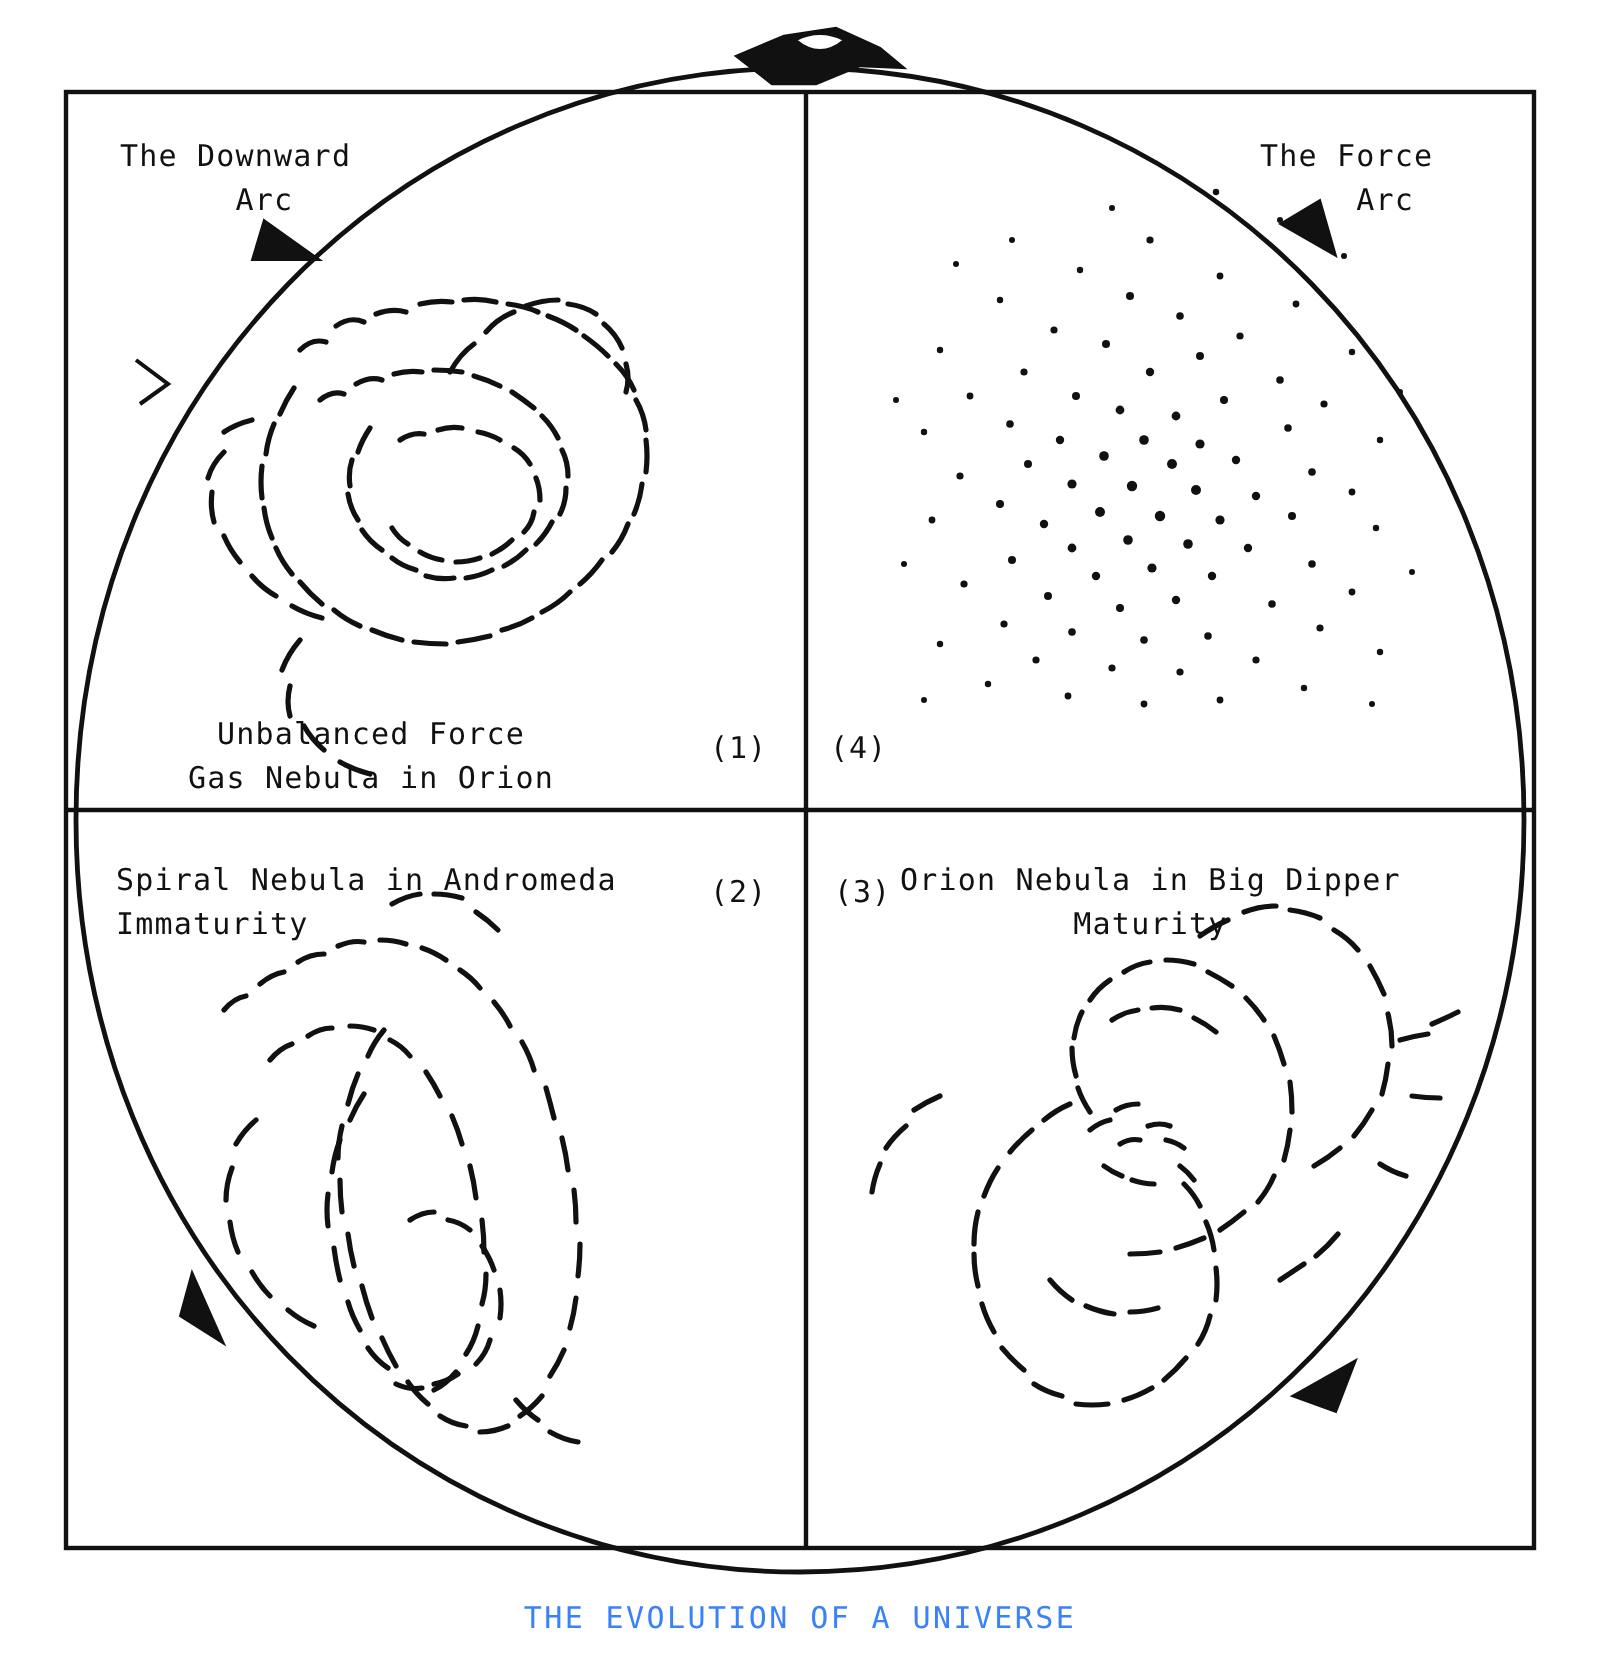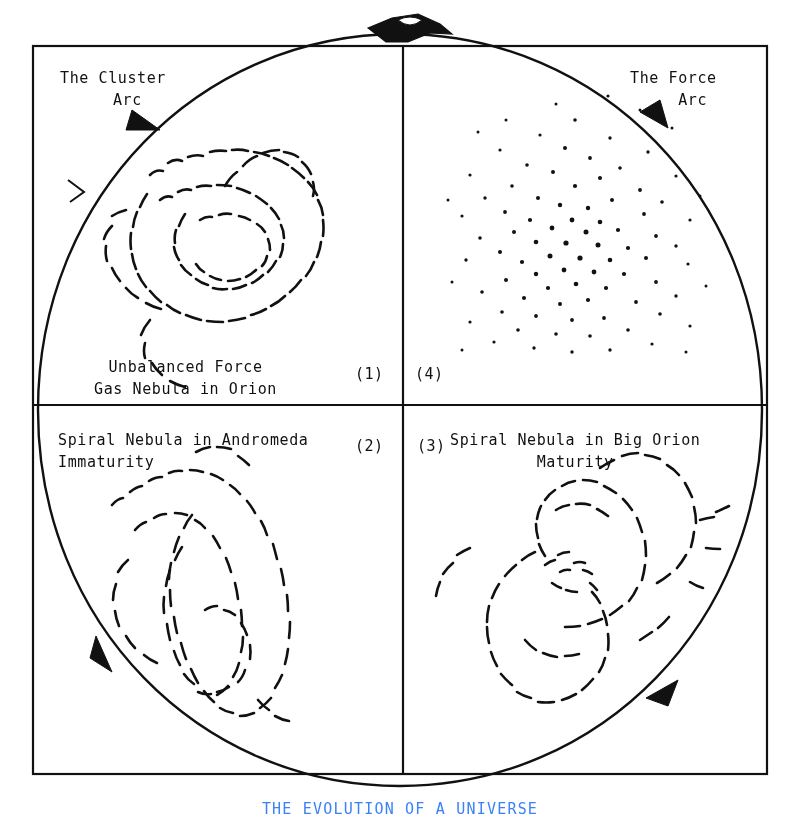--- a/index.html
+++ b/index.html
@@ -248,34 +248,34 @@
       <path d="M487 622 q0,-8 2,-16 M492 598 q3,-8 7,-14 M505 576 q5,-6 11,-11 M522 560 q6,-5 13,-8"></path>
       <path d="M470 548 q-7,3 -13,7 M453 563 q-6,5 -10,11 M440 582 q-3,7 -4,14"></path>
 
       <path d="M700 520 q7,-2 14,-3 M716 512 q7,-3 13,-6 M706 548 q7,1 14,1 M690 582 q6,4 13,6"></path>
       <path d="M556 510 q6,-4 13,-5 M576 504 q7,-1 14,1 M597 509 q6,3 11,7"></path>
       <path d="M525 640 q5,6 11,10 M543 653 q7,3 14,4 M565 656 q7,0 14,-2"></path>
       <path d="M640 640 q6,-4 12,-8 M658 628 q6,-5 11,-11"></path>
     </g>
   </svg>
 
-  <div class="label center" id="q1-title">The Cluster
+  <div class="label center" id="q1-title">The Downward
    Arc</div>
 
   <div class="label center" id="q4-title">The Force
     Arc</div>
 
   <div class="label center" id="q1-caption">Unbalanced Force
 Gas Nebula in Orion</div>
   <div class="num" id="n1">(1)</div>
 
   <div class="num" id="n4">(4)</div>
 
   <div class="label left" id="q2-caption">Spiral Nebula in Andromeda
 Immaturity</div>
   <div class="num" id="n2">(2)</div>
 
-  <div class="label center" id="q3-caption">Spiral Nebula in Big Orion
+  <div class="label center" id="q3-caption">Orion Nebula in Big Dipper
 Maturity</div>
   <div class="num" id="n3">(3)</div>
 
   <div class="caption" id="fig-caption">THE EVOLUTION OF A UNIVERSE</div>
 </div>
 
 </body></html>

